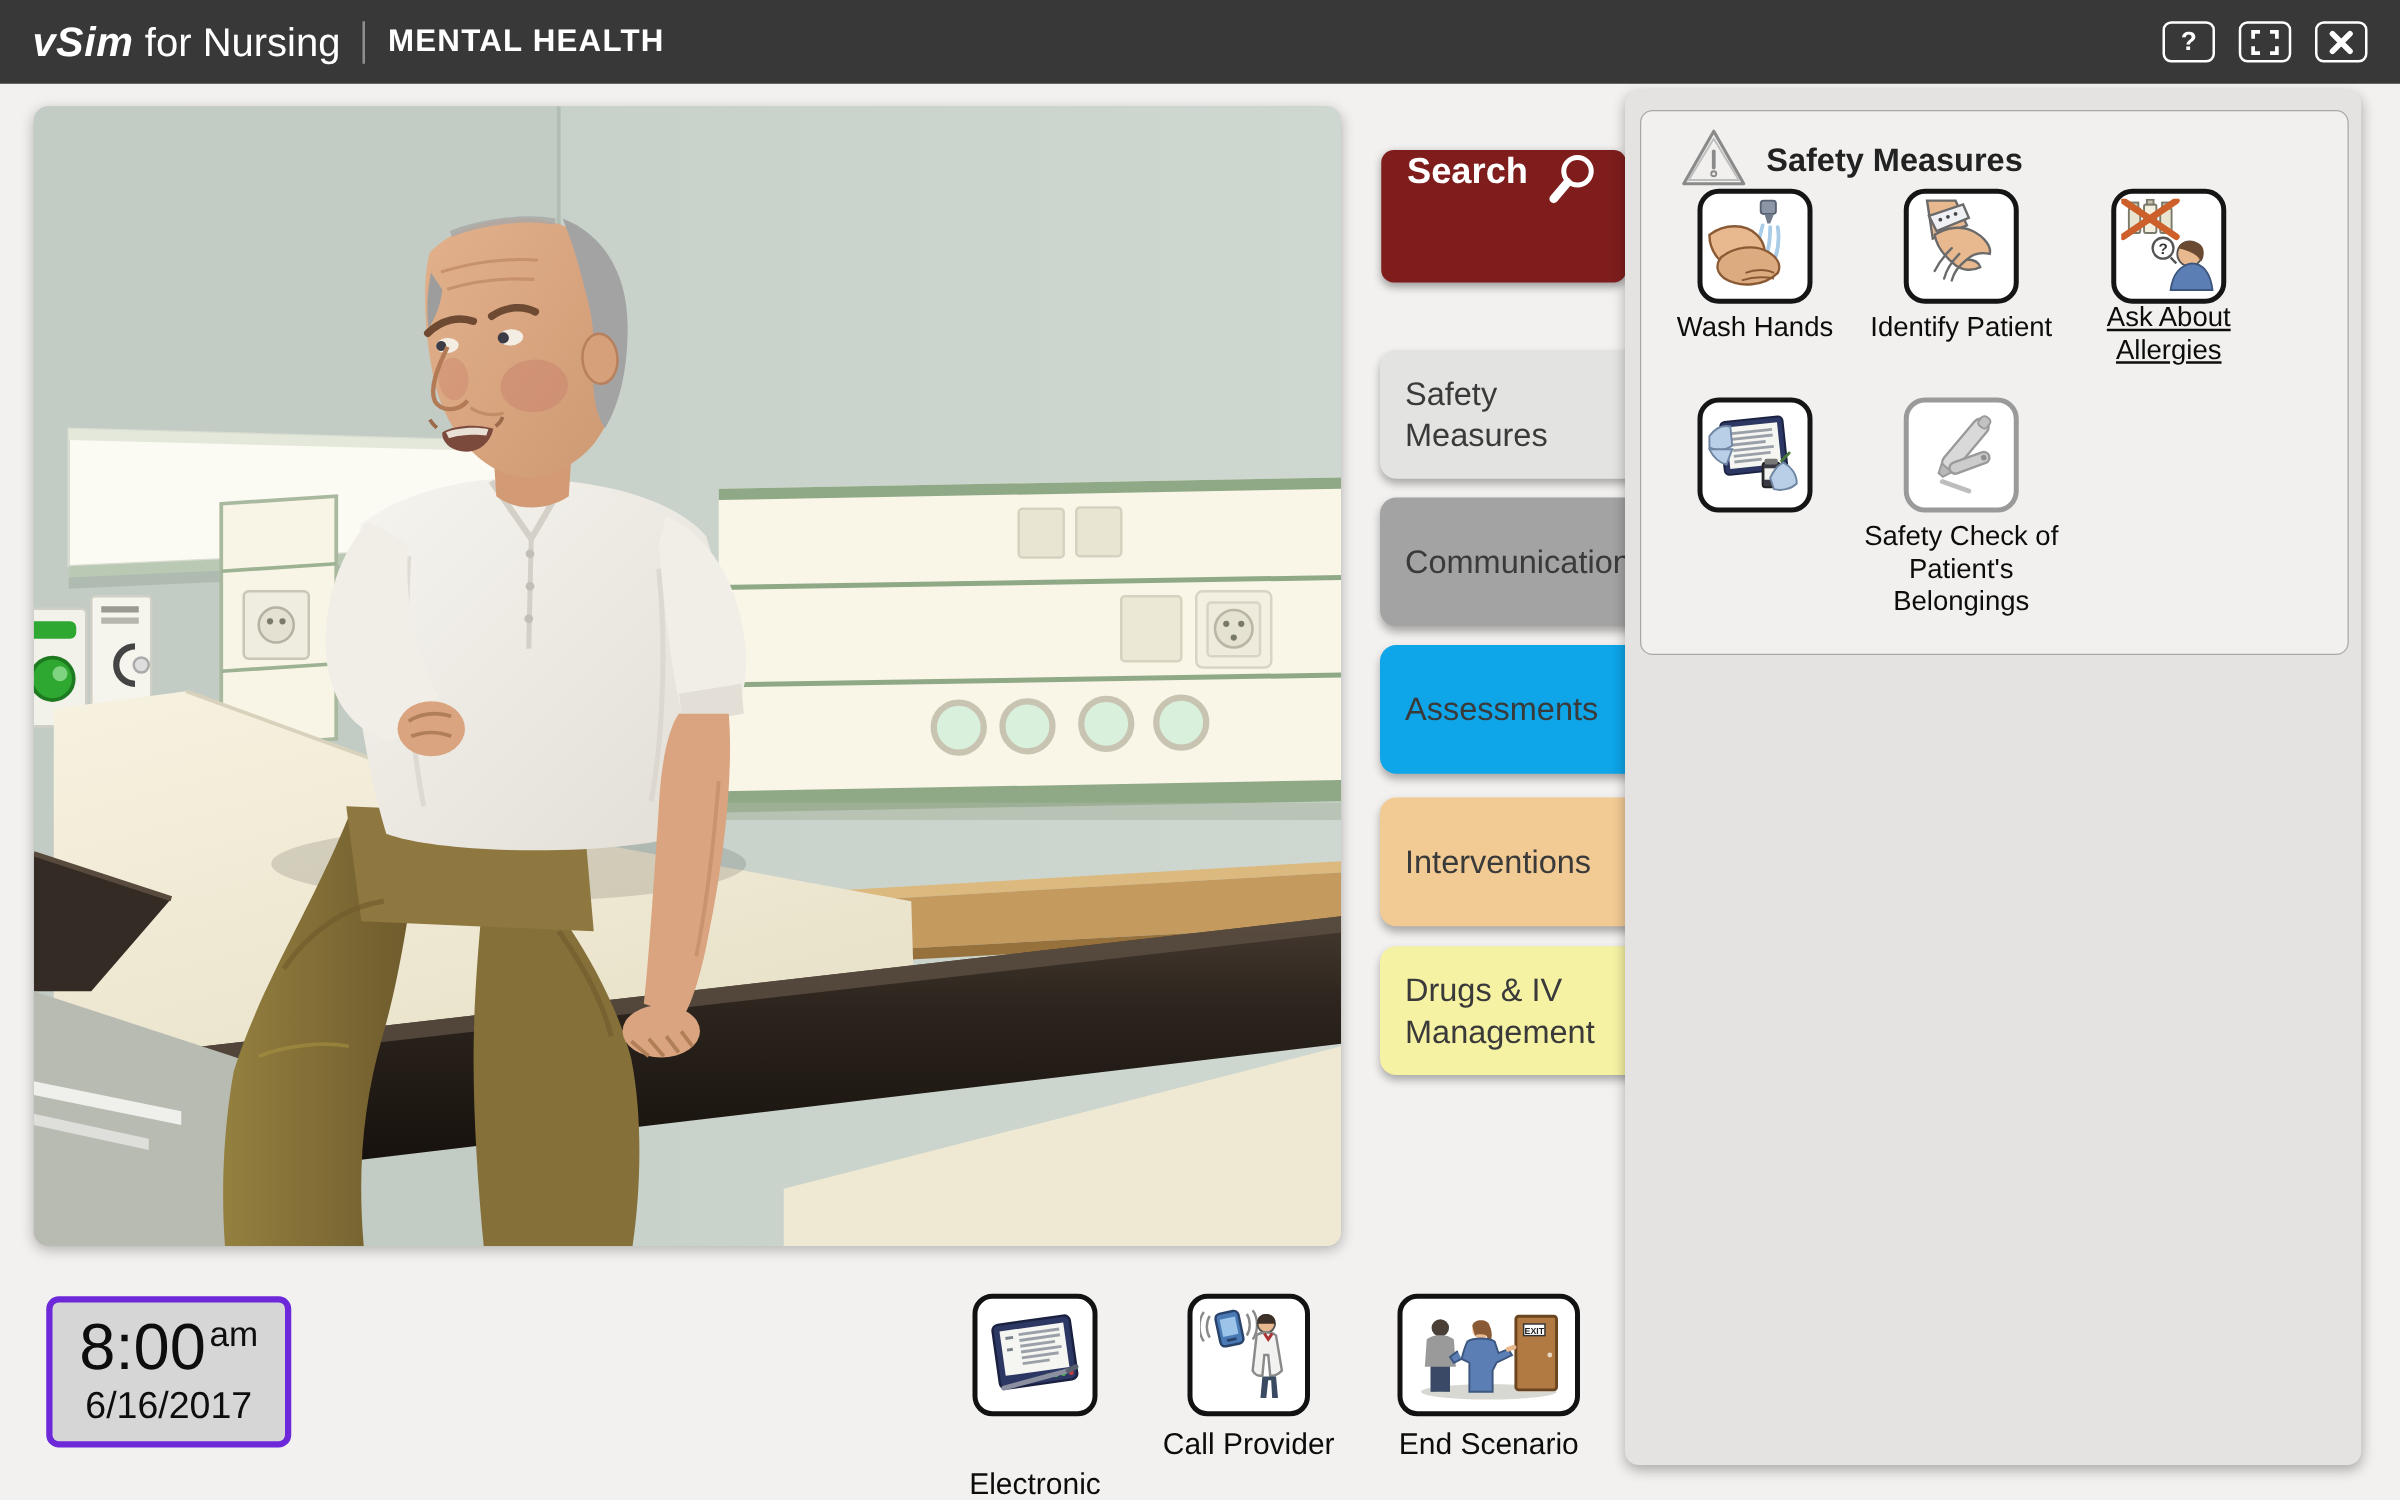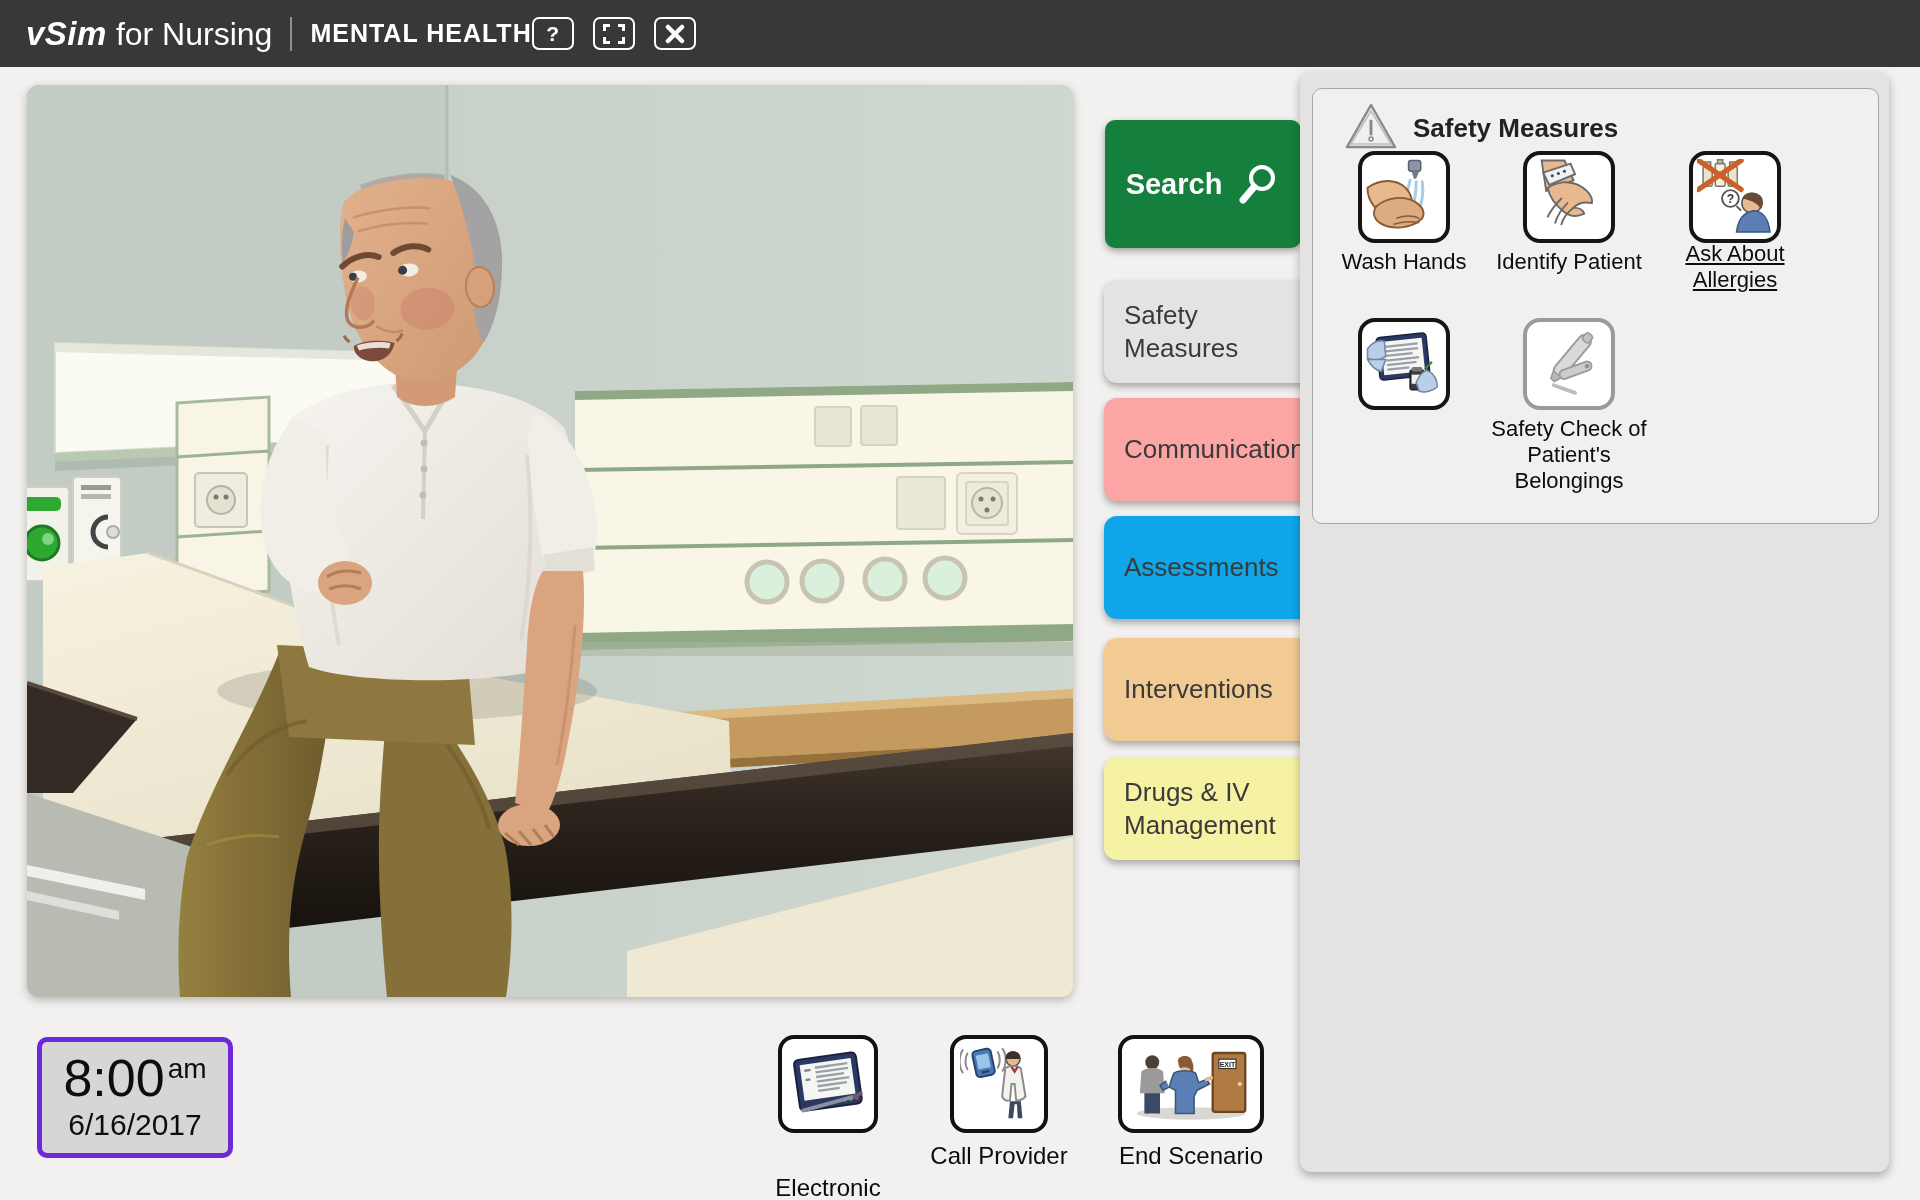--- a/index.html
+++ b/index.html
@@ -1,37 +1,37 @@
 <!DOCTYPE html>
 <html><head>
 <meta charset="utf-8">
 <style>
   html,body{margin:0;padding:0;background:#f2f1ef;width:1920px;height:1200px;overflow:hidden;
     font-family:"Liberation Sans",sans-serif;-webkit-font-smoothing:antialiased;}
   .app{position:relative;width:1920px;height:1200px;}
 
   
   .titlebar{position:absolute;left:0;top:0;width:1920px;height:67px;background:#383838;
-    display:flex;align-items:center;padding:15px 26px;box-sizing:border-box;}
+    display:flex;align-items:center;justify-content:space-between;padding:15px 26px;box-sizing:border-box;}
   .brand{display:flex;align-items:baseline;color:#fff;}
   .brand .vsim{font-size:33px;font-weight:bold;font-style:italic;letter-spacing:.5px;}
   .brand .rest{font-size:32px;font-weight:300;margin-left:9px;}
   .brand .divider{display:inline-block;width:2px;height:34px;background:#8f8f8f;margin:0 18px;align-self:center;}
   .brand .module{font-size:25px;font-weight:bold;letter-spacing:1px;align-self:center;}
   .winbtns{display:flex;gap:19px;}
   .winbtn{width:42px;height:33px;border:2.5px solid #fff;border-radius:7px;background:transparent;
     color:#fff;font-size:21px;font-weight:bold;display:flex;align-items:center;justify-content:center;cursor:pointer;padding:0;}
 
   
   .scene{position:absolute;left:27px;top:85px;width:1046px;height:912px;border-radius:12px;overflow:hidden;
     box-shadow:0 3px 10px rgba(0,0,0,.25);background:#c6d0c8;}
 
   
-  .search-btn{position:absolute;left:1105px;top:120px;width:196px;height:128px;background:#15803d;border:none;
-    border-radius:10px;color:#fff;display:flex;align-items:center;justify-content:center;gap:14px;cursor:pointer;
+  .search-btn{position:absolute;left:1105px;top:120px;width:196px;height:106px;background:#7f1d1d;border:none;
+    border-radius:10px;color:#fff;display:flex;align-items:flex-start;justify-content:center;gap:14px;cursor:pointer;
     box-shadow:0 3px 7px rgba(0,0,0,.35);}
   .search-btn .txt{font-size:29px;font-weight:bold;font-family:"Liberation Sans",sans-serif;}
 
   
   .tab{position:absolute;left:1104px;width:216px;height:103px;border-radius:13px;
     box-shadow:0 4px 7px rgba(0,0,0,.3);display:flex;align-items:center;box-sizing:border-box;
     padding-left:20px;padding-right:44px;font-size:26px;color:#3a3a3a;cursor:pointer;line-height:1.25;}
   .tab-0{top:280px;} .tab-1{top:398px;} .tab-2{top:516px;} .tab-3{top:638px;} .tab-4{top:757px;}
 
   
@@ -271,21 +271,21 @@
     <svg width="44" height="44" viewBox="0 0 44 44">
       <circle cx="26" cy="16" r="11" fill="none" stroke="#fff" stroke-width="4"></circle>
       <path d="M18,25 L7,38" stroke="#fff" stroke-width="7" stroke-linecap="round"></path>
     </svg>
   </button>
 
   <nav>
     <div class="tab tab-0" style="background:#e3e3e2">
       <span>Safety Measures</span>
       </div>
-    <div class="tab tab-1" style="background:#fca5a5">
+    <div class="tab tab-1" style="background:#a3a3a3">
       <span>Communication</span>
       </div>
     <div class="tab tab-2" style="background:#0ea5e9">
       <span>Assessments</span>
       </div>
     <div class="tab tab-3" style="background:#f2cb94">
       <span>Interventions</span>
       </div>
     <div class="tab tab-4" style="background:#f6f2a3">
       <span>Drugs &amp; IV Management</span>

